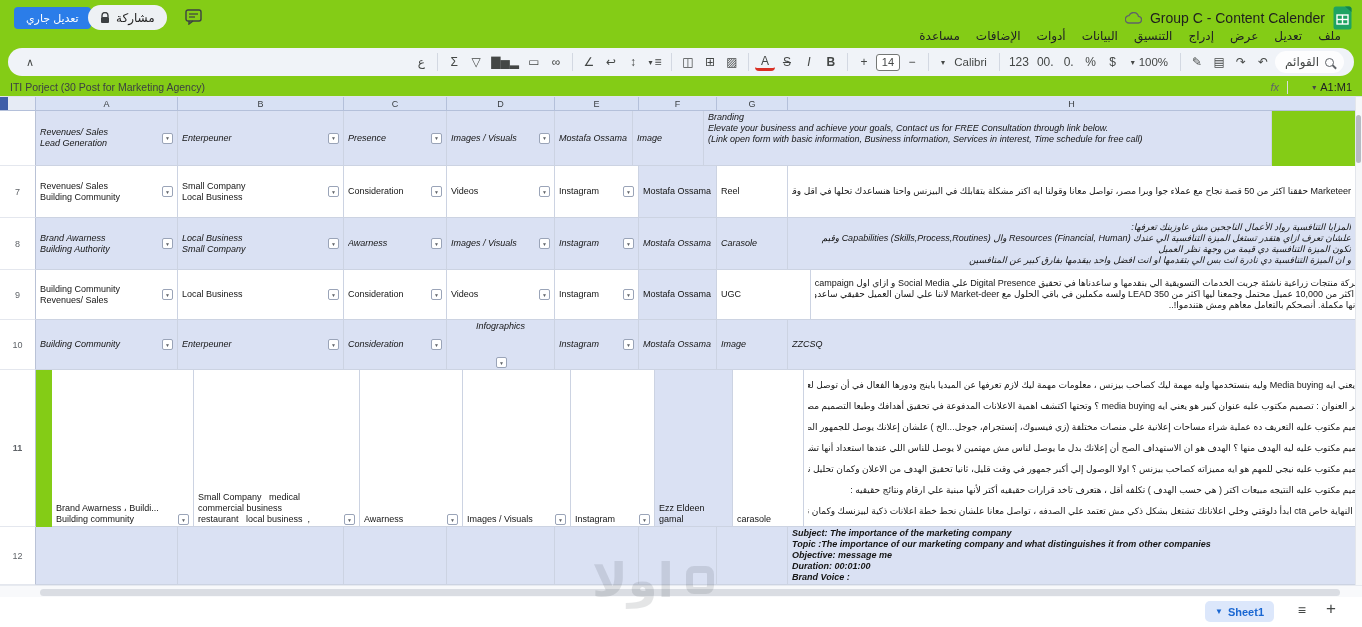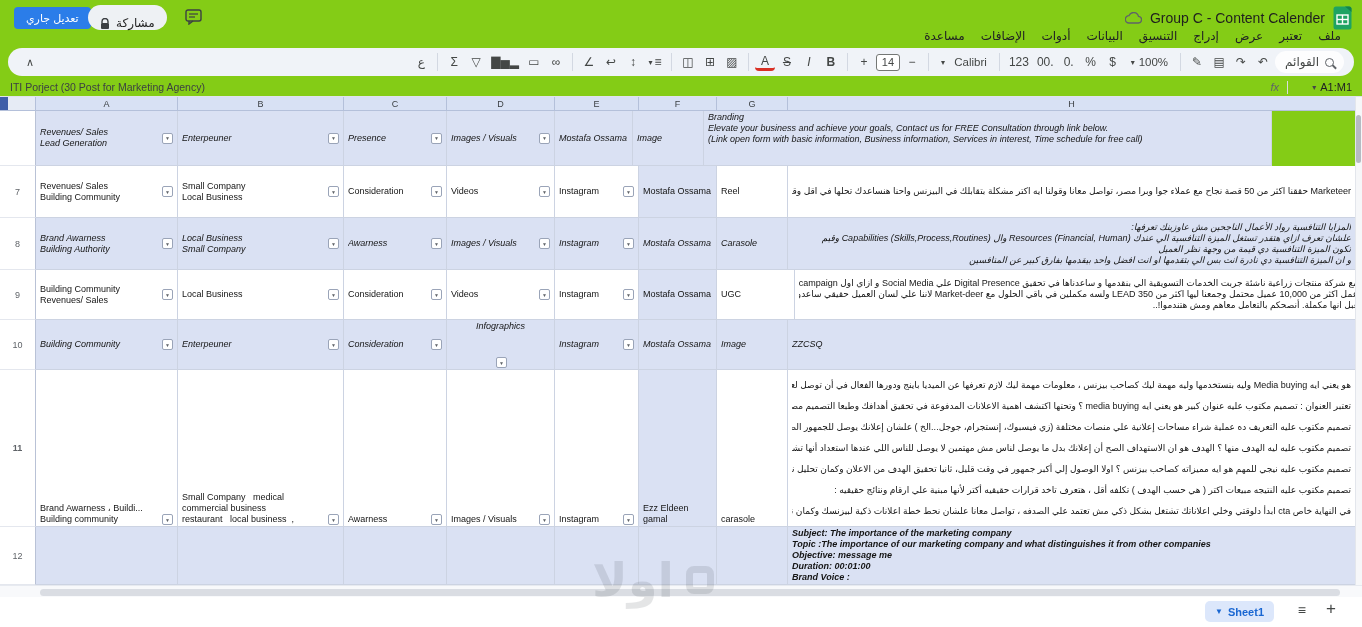--- a/index.html
+++ b/index.html
@@ -13,21 +13,21 @@
     --blue:#2b7de9;
   }
   *{margin:0;padding:0;box-sizing:border-box;}
   body{background:#fff;font-family:"Liberation Sans","DejaVu Sans",sans-serif;}
   #app{position:relative;width:1362px;height:627px;overflow:hidden;background:#84cc16;}
 
   
   .blue-btn{position:absolute;left:14px;top:7px;height:22px;padding:0 12px;background:var(--blue);
     color:#fff;font-size:11px;border-radius:4px;display:flex;align-items:center;cursor:pointer;}
   .share-pill{position:absolute;left:88px;top:5px;height:25px;padding:0 12px;background:#eef1f4;
-    border-radius:13px;display:flex;align-items:flex-end;gap:6px;font-size:12px;color:var(--ink);cursor:pointer;}
+    border-radius:13px;display:flex;align-items:center;gap:6px;font-size:12px;color:var(--ink);cursor:pointer;}
   .comment-top{position:absolute;left:184px;top:8px;width:18px;height:18px;display:flex;align-items:center;justify-content:center;}
   .title-cluster{position:absolute;right:10px;top:6px;display:flex;align-items:center;gap:8px;}
   .doc-title{font-size:14px;color:var(--ink);}
   .menubar{position:absolute;right:14px;top:27px;direction:rtl;display:flex;gap:2px;}
   .menu-item{font-size:12px;color:#202124;padding:2px 7px;border-radius:4px;cursor:pointer;}
 
   
   .toolbar{position:absolute;left:8px;right:8px;top:48px;height:28px;background:#f0f3f8;border-radius:14px;}
   .toolbar-items{direction:rtl;display:flex;align-items:center;gap:2px;padding:0 10px;height:100%;}
   .tbtn{min-width:20px;height:20px;display:flex;align-items:center;justify-content:center;font-size:12px;
@@ -138,21 +138,21 @@
           <path d="M12 0.5h4a2.5 2.5 0 0 1 2.5 2.5v3L12 0.5z" fill="#12834d"></path>
           <rect x="4" y="9" width="11" height="9" fill="none" stroke="#fff" stroke-width="1.4"></rect>
           <line x1="4" y1="13.5" x2="15" y2="13.5" stroke="#fff" stroke-width="1.4"></line>
           <line x1="9.5" y1="9" x2="9.5" y2="18" stroke="#fff" stroke-width="1.4"></line>
         </svg>
     </span>
   </div>
 
   <div class="menubar">
       <span class="menu-item">ملف</span>
-      <span class="menu-item">تعتبر</span>
+      <span class="menu-item">تعديل</span>
       <span class="menu-item">عرض</span>
       <span class="menu-item">إدراج</span>
       <span class="menu-item">التنسيق</span>
       <span class="menu-item">البيانات</span>
       <span class="menu-item">أدوات</span>
       <span class="menu-item">الإضافات</span>
       <span class="menu-item">مساعدة</span>
     </div>
 
   <div class="toolbar">
@@ -355,21 +355,21 @@
           <span class="txt">Videos</span>
           <div class="ddbox">▼</div>
         </div>
         <div class="cell" style="width: 84px;">
           <span class="txt">Instagram</span>
           <div class="ddbox">▼</div>
         </div>
         <div class="cell colF" style="width: 78px;">
           <span class="txt">Mostafa Ossama</span>
         </div>
-        <div class="cell" style="width: 78px;">
+        <div class="cell" style="width: 94px;">
           <span class="txt">UGC</span>
         </div>
         <div class="cell" style="width: 568px;">
           <span class="txt" dir="rtl" style="text-align: right;">مع شركة منتجات زراعية ناشئة جربت الخدمات التسويقية الي بنقدمها و ساعدناها في تحقيق Digital Presence علي Social Media و ازاي اول Digital Ad campaign
 عمل اكثر من 10,000 عميل محتمل وجمعنا ليها اكثر من 350 LEAD ولسه مكملين في باقي الحلول مع Market-deer لاننا علي لسان العميل حقيقي ساعدوني اوصل لنجاحات
 قبل انها مكملة. أنصحكم بالتعامل معاهم ومش هتندموا!..</span>
         </div>
       </div>
       <div class="grow row band" style="height: 50px;">
         <div class="rowhdr" style="width: 36px;">10</div>
@@ -398,21 +398,21 @@
         </div>
         <div class="cell" style="width: 71px;">
           <span class="txt">Image</span>
         </div>
         <div class="cell" style="width: 568px;">
           <span class="txt" style="text-align: left;">ZZCSQ</span>
         </div>
       </div>
       <div class="grow row" style="height: 157px;">
         <div class="rowhdr" style="width: 36px; font-weight: bold;">11</div>
-        <div class="cell va-b" style="width: 142px;">
+        <div class="cell va-b" style="width: 142px; margin-left: 16px;">
           <span class="txt">Brand Awarness ، Buildi...
 Building community</span>
           <div class="ddbox">▼</div>
         </div>
         <div class="cell va-b" style="width: 166px;">
           <span class="txt">Small Company   medical
 commercial business
 restaurant   local business  ,</span>
           <div class="ddbox">▼</div>
         </div>

